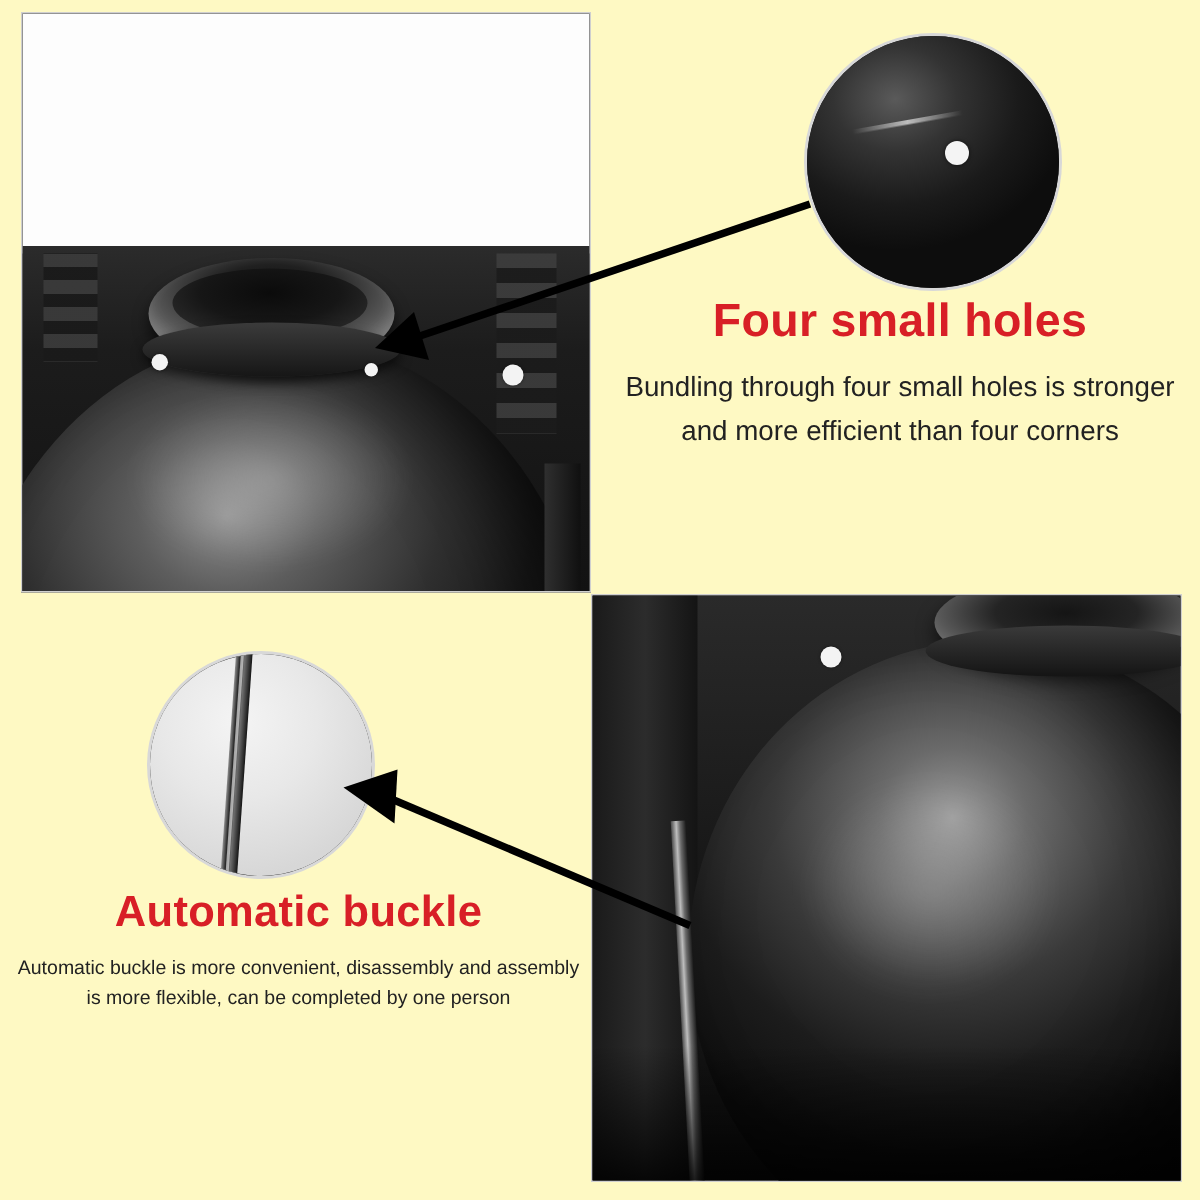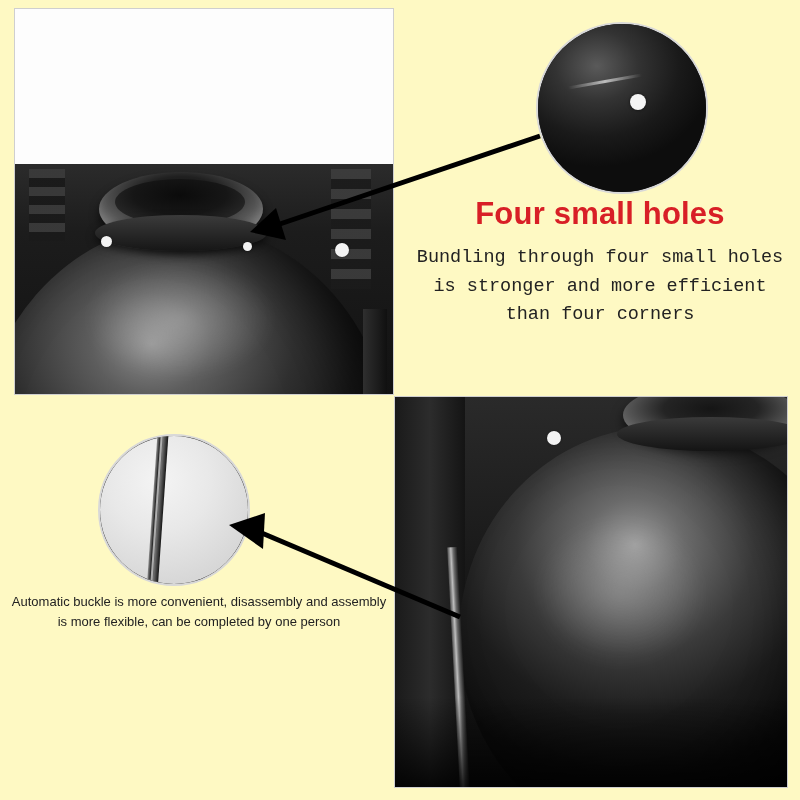--- a/index.html
+++ b/index.html
@@ -266,21 +266,21 @@
   .callout .desc {
     color: #222;
     line-height: 1.55;
   }
   #text-holes {
     left: 412px;
     top: 196px;
     width: 376px;
   }
   #text-holes .title { font-size: 31px; margin-bottom: 12px; }
-  #text-holes .desc  { font-size: 18.5px; font-family: Liberation Mono, monospace; }
+  #text-holes .desc  { font-size: 18.5px; }
 
   #text-buckle {
     left: 10px;
     top: 592px;
     width: 378px;
   }
   #text-buckle .title { font-size: 29px; margin-bottom: 10px; }
   #text-buckle .desc  { font-size: 13px; }
 </style>
 </head>
@@ -339,16 +339,17 @@
     <path d="M245 112 L42 26" stroke="#000" stroke-width="5" fill="none"></path>
     <polygon points="50,8 14,20 48,44" fill="#000"></polygon>
   </svg>
 
   <div class="callout" id="text-holes">
     <div class="title">Four small holes</div>
     <div class="desc">Bundling through four small holes is stronger and more efficient than four corners</div>
   </div>
 
   <div class="callout" id="text-buckle">
+    <div class="title">Automatic buckle</div>
     <div class="desc">Automatic buckle is more convenient, disassembly and assembly is more flexible, can be completed by one person</div>
   </div>
 
 </div>
 
 </body></html>

